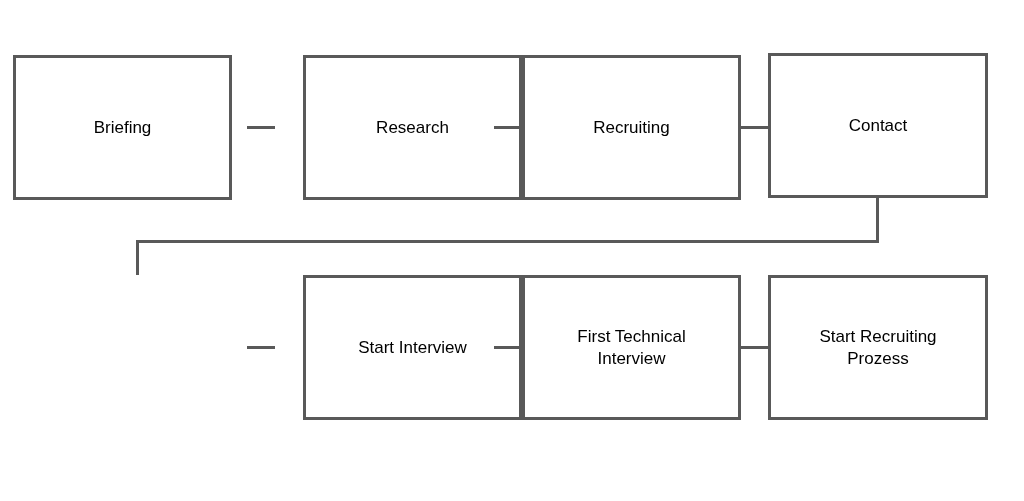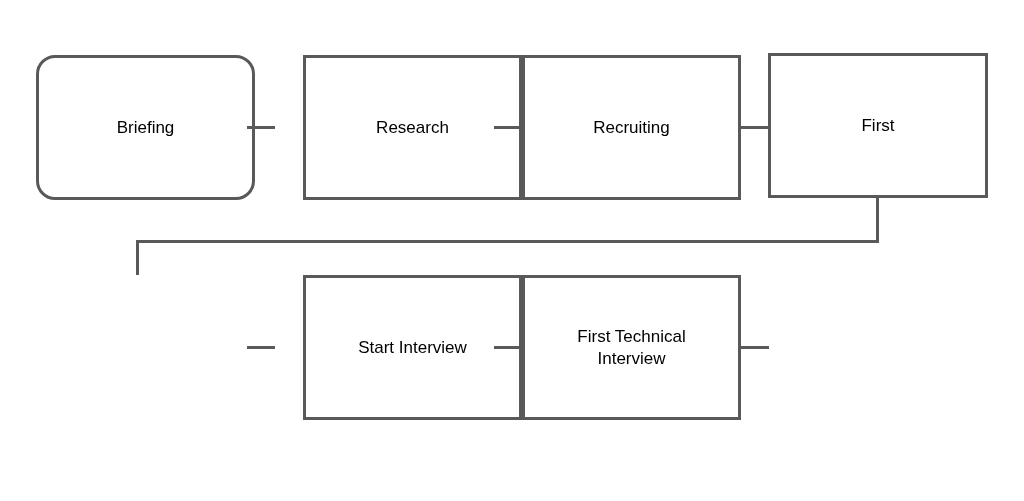--- a/index.html
+++ b/index.html
@@ -25,21 +25,21 @@
     display: flex;
     align-items: center;
     justify-content: center;
     text-align: center;
     font-size: 17px;
     line-height: 1.25;
     color: #000000;
     white-space: pre-line;
   }
   
-  .col0 { left: 36px; border-radius: 19px;  }
+  .col0 { left: 13px;  }
   .col1 { left: 275px; margin-left: 28px; }
   .col2 { left: 522px; }
   .col3 { left: 768px; width: 220px; }
   
   .row0 { top: 55px;  }
   .row1 { top: 275px; }
   
   .row0.col3 { top: 53px; }
 
   .connector {
@@ -59,25 +59,27 @@
   .elbow-v2 { left: 136px; top: 240px; width: 3px; height: 35px; }
 </style>
 </head>
 <body>
 
 <div id="canvas">
 
   <div class="node row0 col0">Briefing</div>
   <div class="node row0 col1">Research</div>
   <div class="node row0 col2">Recruiting</div>
-  <div class="node row0 col3">First</div>
+  <div class="node row0 col3">Contact</div>
 
   <div class="node row1 col1">Start Interview</div>
   <div class="node row1 col2">First Technical
 Interview</div>
+  <div class="node row1 col3">Start Recruiting
+Prozess</div>
 
   <div class="connector link-h lh0"></div>
   <div class="connector link-h lh1"></div>
   <div class="connector link-h lh2"></div>
 
   <div class="connector link-h r2 lh0"></div>
   <div class="connector link-h r2 lh1"></div>
   <div class="connector link-h r2 lh2"></div>
 
   <div class="connector elbow-v1"></div>

